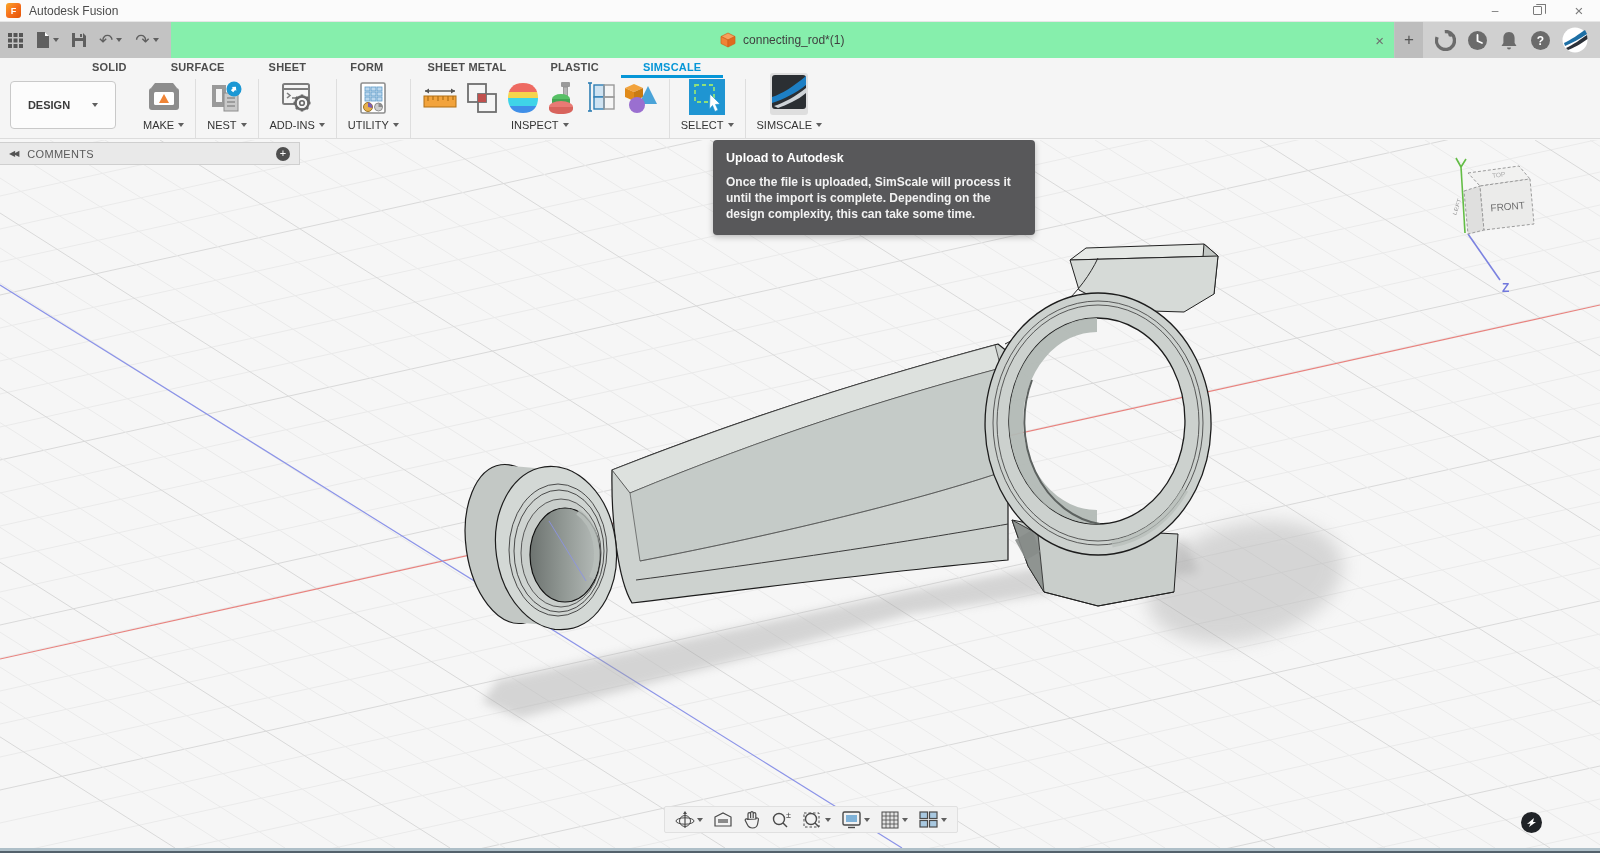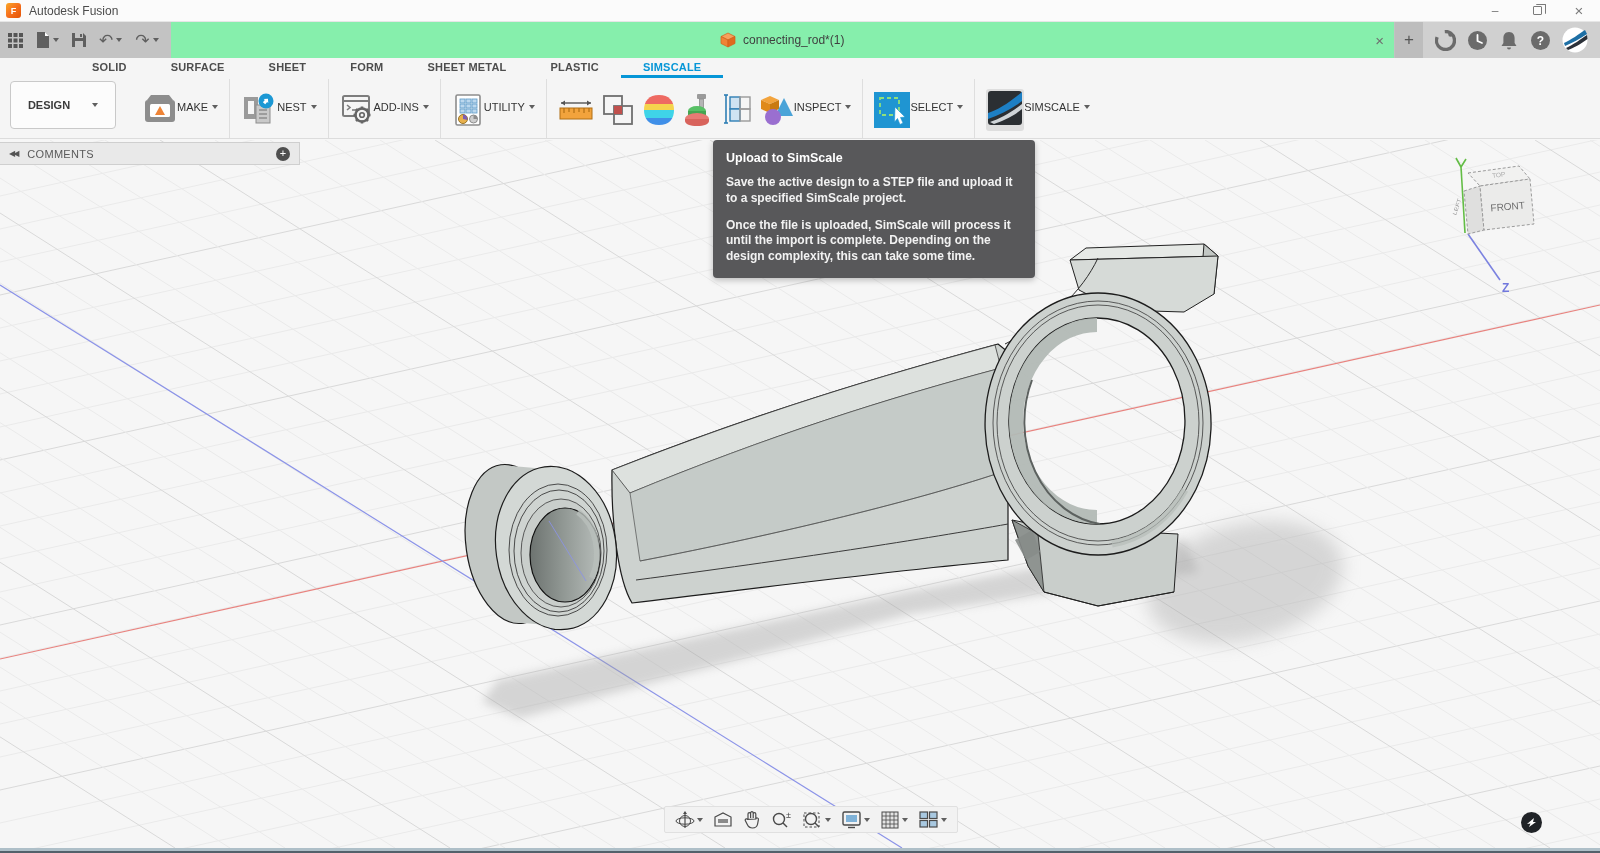--- a/index.html
+++ b/index.html
@@ -36,21 +36,21 @@
 
   
   .ribbon{position:absolute;top:58px;left:0;right:0;height:81px;background:#f5f5f5;border-bottom:1px solid #dcdcdc}
   .tabs-row{display:flex;padding-left:70px;height:21px;align-items:flex-start}
   .rtab{padding:3px 22px 2px;font-size:11px;font-weight:bold;color:#4d4d4d;letter-spacing:.2px}
   .rtab.active{color:var(--accent);border-bottom:3px solid var(--accent)}
   .groups-row{display:flex;align-items:stretch;height:59px;padding-left:10px}
   .design-box{border:1px solid #c9c9c9;background:#fcfcfc;border-radius:4px;width:106px;height:48px;
     display:flex;align-items:center;justify-content:center;gap:22px;margin:2px 16px 0 0;align-self:flex-start}
   .design-box span{font-size:11px;font-weight:bold;color:#3c3c3c}
-  .group{display:flex;flex-direction:row;align-items:center;justify-content:flex-end;padding:0 11px;border-right:1px solid #dedede;height:100%}
+  .group{display:flex;flex-direction:column;align-items:center;justify-content:flex-end;padding:0 11px;border-right:1px solid #dedede;height:100%}
   .group:last-child{border-right:none}
   .group-icons{display:flex;align-items:center;gap:8px;flex:1;padding-top:2px}
   .group-label{font-size:11px;color:#333;display:flex;align-items:center;gap:4px;padding:4px 0 7px;white-space:nowrap}
   .simscale-tile{background:#dedede;border-radius:3px;padding:2px}
 
   
   .viewport{position:absolute;top:140px;left:0;right:0;bottom:5px;background:#f6f6f6;overflow:hidden}
   .scene{position:absolute;left:0;top:0}
 
   .comments-bar{position:absolute;left:0;top:2px;width:300px;height:23px;background:#e9e9e9;
@@ -571,22 +571,21 @@
       </g>
     </svg>
 
     <div class="comments-bar">
       <span class="comments-collapse">◀◀</span>
       <span class="comments-label">COMMENTS</span>
       <span class="comments-add">+</span>
     </div>
 
     <div class="tooltip">
-      <h4>Upload to SimScale</h4>
-      <p>Save the active design to a STEP file and upload it to a specified SimScale project.</p>
+      <h4>Upload to Autodesk</h4>
       <p>Once the file is uploaded, SimScale will process it until the import is complete. Depending on the design complexity, this can take some time.</p>
     </div>
 
     <div class="navbar">
       <span class="nav-item">
         <svg width="20" height="20" viewBox="0 0 20 20" fill="none" stroke="#4a4a4a">
             <circle cx="10" cy="11" r="5.5"></circle>
             <ellipse cx="10" cy="11" rx="9" ry="3.2"></ellipse>
             <line x1="10" y1="3" x2="10" y2="18" stroke-width="1.2"></line>
             <path d="M10 1 L8 4 L12 4 Z" fill="#4a4a4a" stroke="none"></path>

